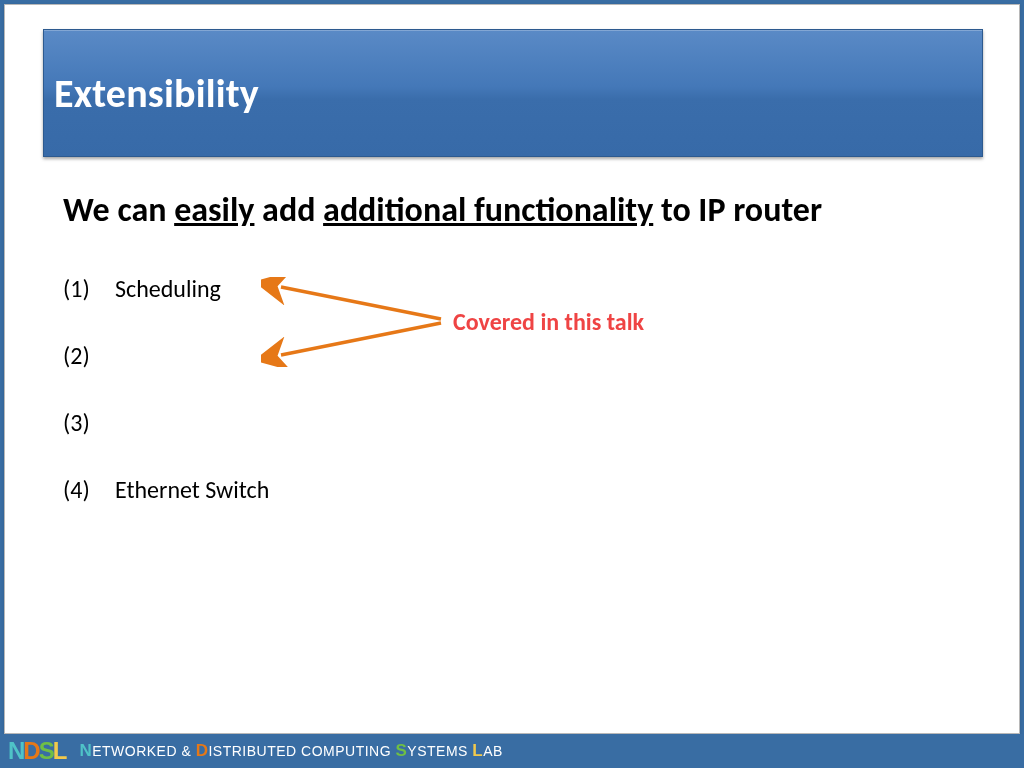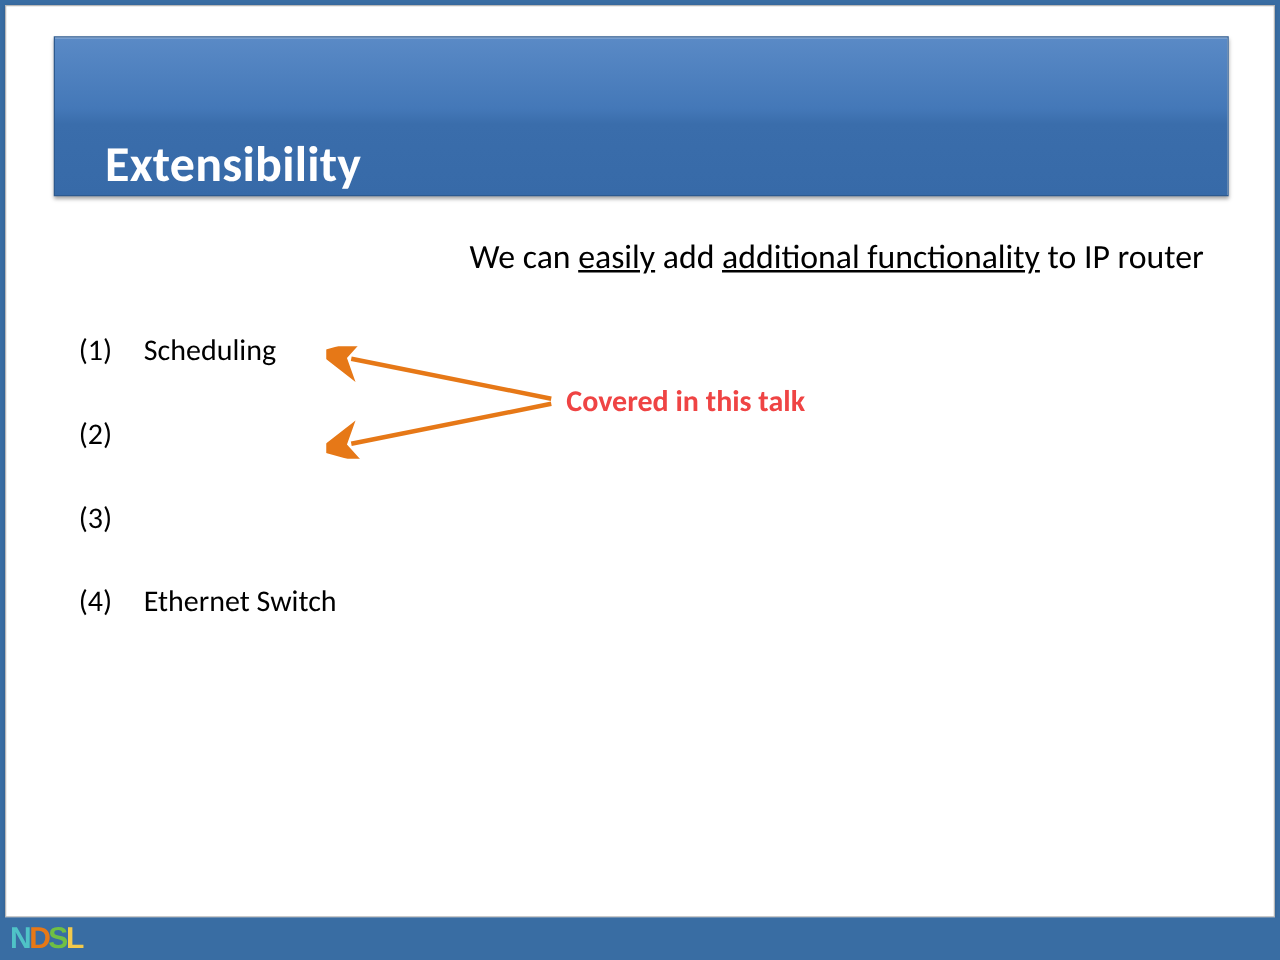--- a/index.html
+++ b/index.html
@@ -17,39 +17,38 @@
     box-shadow: 0 1px 3px rgba(0,0,0,0.15);
   }
   .title-bar {
     position: absolute;
     left: 38px; top: 24px;
     width: 940px; height: 128px;
     background: linear-gradient(to bottom, #5a8ac6 0%, #4478b8 45%, #3a6dab 55%, #376aa8 100%);
     border: 1px solid #2d5a8f;
     box-shadow: 0 2px 3px rgba(0,0,0,0.35), inset 0 1px 0 rgba(255,255,255,0.25);
     display: flex;
-    align-items: flex-end;
-    padding-left: 40px;
+    align-items: center;
+    padding-left: 10px;
   }
   .title-bar h1 {
     color: #ffffff;
     font-size: 40px;
     font-weight: 700;
     letter-spacing: 0.2px;
   }
   .body {
     position: absolute;
     left: 58px; top: 184px;
     width: 900px;
     color: #000000;
   }
   .lead {
-    font-size: 27px;
-    font-weight: 400;
-    text-align: right;
+    font-size: 34px;
+    font-weight: 700;
   }
   .lead .u { text-decoration: underline; }
   .items {
     margin-top: 44px;
     font-size: 24px;
   }
   .item {
     display: flex;
     gap: 18px;
     margin-bottom: 38px;
@@ -150,13 +149,16 @@
 
 </div>
 
 <div class="footer">
   <div class="logo">
     <span class="c1">N</span>
     <span class="c2">D</span>
     <span class="c3">S</span>
     <span class="c4">L</span>
   </div>
+  <div class="lab-name">
+    <span class="big nc">N</span><span>ETWORKED</span><span> &amp; </span><span class="big dc">D</span><span>ISTRIBUTED COMPUTING </span><span class="big sc">S</span><span>YSTEMS </span><span class="big lc">L</span><span>AB</span>
+  </div>
 </div>
 
 </body></html>

